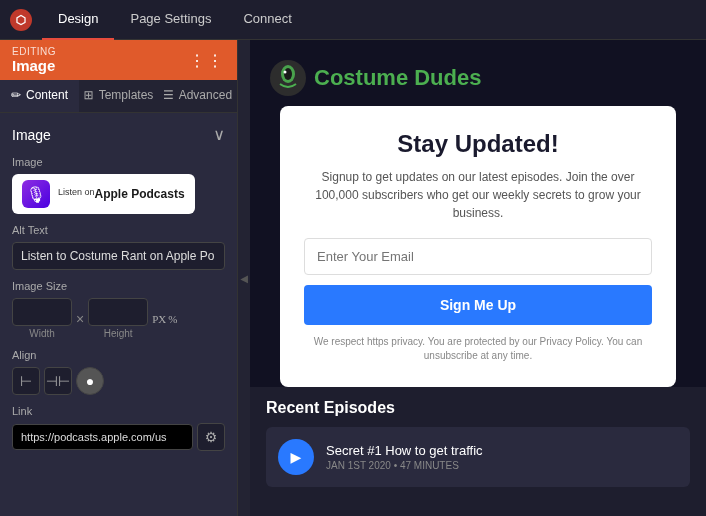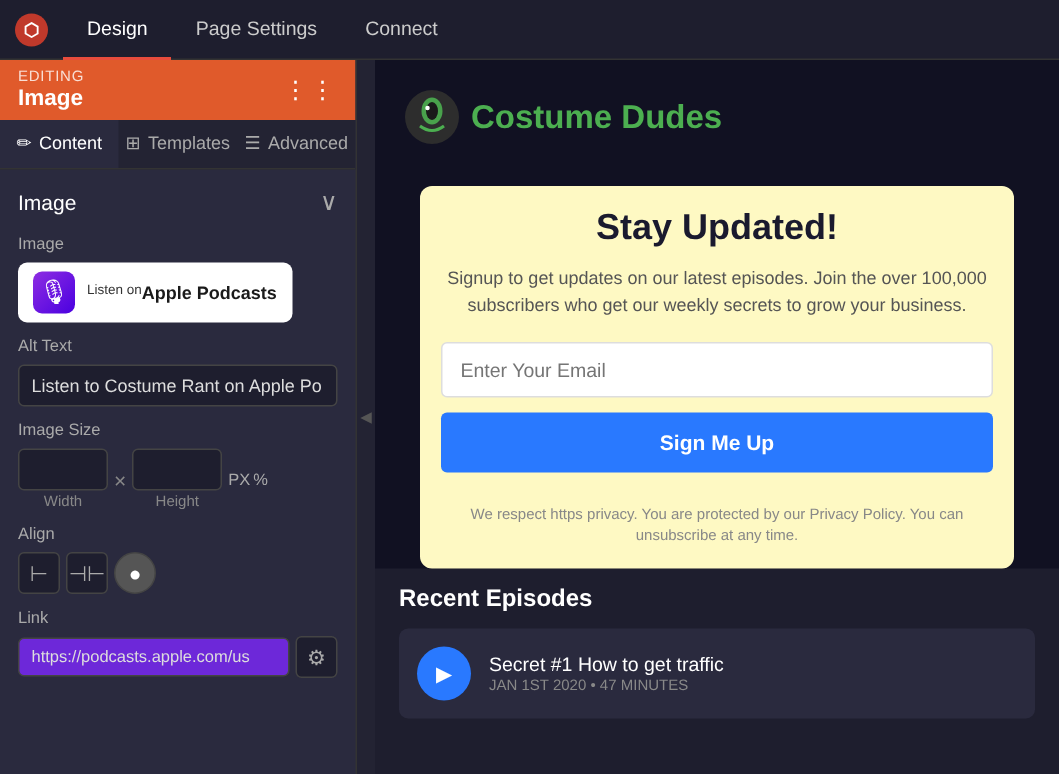--- a/index.html
+++ b/index.html
@@ -179,21 +179,21 @@
     .size-label {
       font-size: 10px;
       color: #888;
       text-align: center;
       margin-top: 2px;
     }
     .size-field { display: flex; flex-direction: column; }
     .size-unit {
       font-size: 11px;
       color: #aaa;
-      display: flex; align-items: center; gap: 2px;
+      display: flex; align-items: center; gap: 2px; font-family: Liberation Serif, serif;
     }
     .size-sep { color: #888; font-size: 14px; }
 
     
     .align-row {
       display: flex;
       gap: 4px;
       margin-top: 4px;
     }
     .align-btn {
@@ -212,21 +212,21 @@
     }
 
     
     .link-row {
       display: flex;
       gap: 4px;
       align-items: center;
     }
     .link-input {
       flex: 1;
-      background: #6d28d9;
+      background: #000000;
       border: 1px solid #444;
       color: #ddd;
       border-radius: 4px;
       padding: 6px 8px;
       font-size: 11px;
     }
     .link-settings {
       width: 28px; height: 28px;
       background: #1e1e2e;
       border: 1px solid #444;
@@ -268,44 +268,44 @@
       display: flex;
       flex-direction: column;
     }
 
     
     .hero-area {
       background: #111122;
       padding: 20px 20px 0;
       display: flex;
       align-items: center;
-      gap: 18px;
+      gap: 0;
       flex-direction: column;
     }
 
     .brand-header {
       display: flex;
       align-items: center;
       gap: 8px;
       align-self: flex-start;
     }
     .brand-icon {
       width: 36px; height: 36px;
     }
     .brand-name {
       font-size: 22px;
       color: #4CAF50;
       font-weight: 600;
     }
 
     
     .signup-card {
-      background: #fef9c3;
+      background: #ffffff;
       border-radius: 8px;
-      padding: 14px;
+      padding: 24px;
       margin: 10px 10px 0;
       text-align: center;
       width: calc(100% - 20px);
     }
     .signup-title {
       font-size: 24px;
       font-weight: 700;
       color: #1a1a2e;
       margin-bottom: 10px;
     }
@@ -327,21 +327,21 @@
     .signup-btn {
       width: 100%;
       background: #2979ff;
       color: white;
       border: none;
       border-radius: 4px;
       padding: 12px;
       font-size: 14px;
       font-weight: 600;
       cursor: pointer;
-      margin-bottom: 22px;
+      margin-bottom: 10px;
     }
     .privacy-text {
       font-size: 10px;
       color: #888;
       line-height: 1.4;
     }
 
     
     .recent-section {
       padding: 12px 16px;

